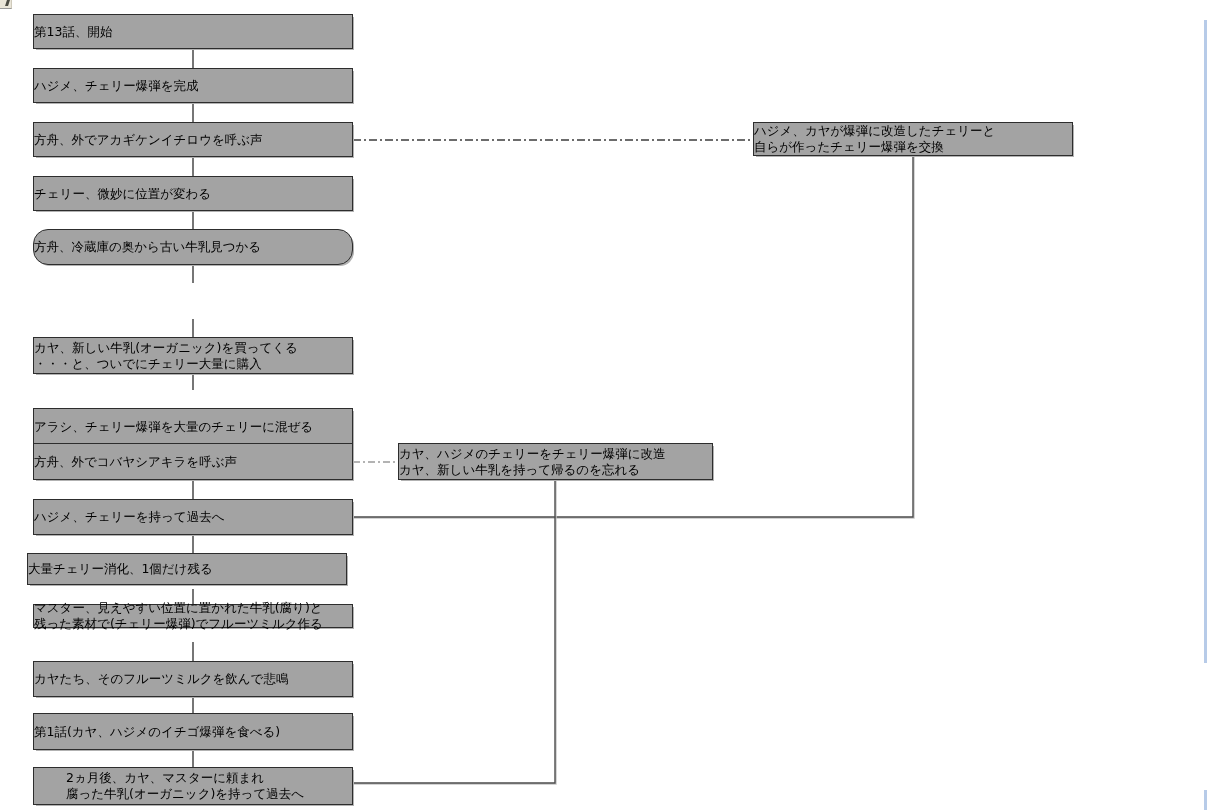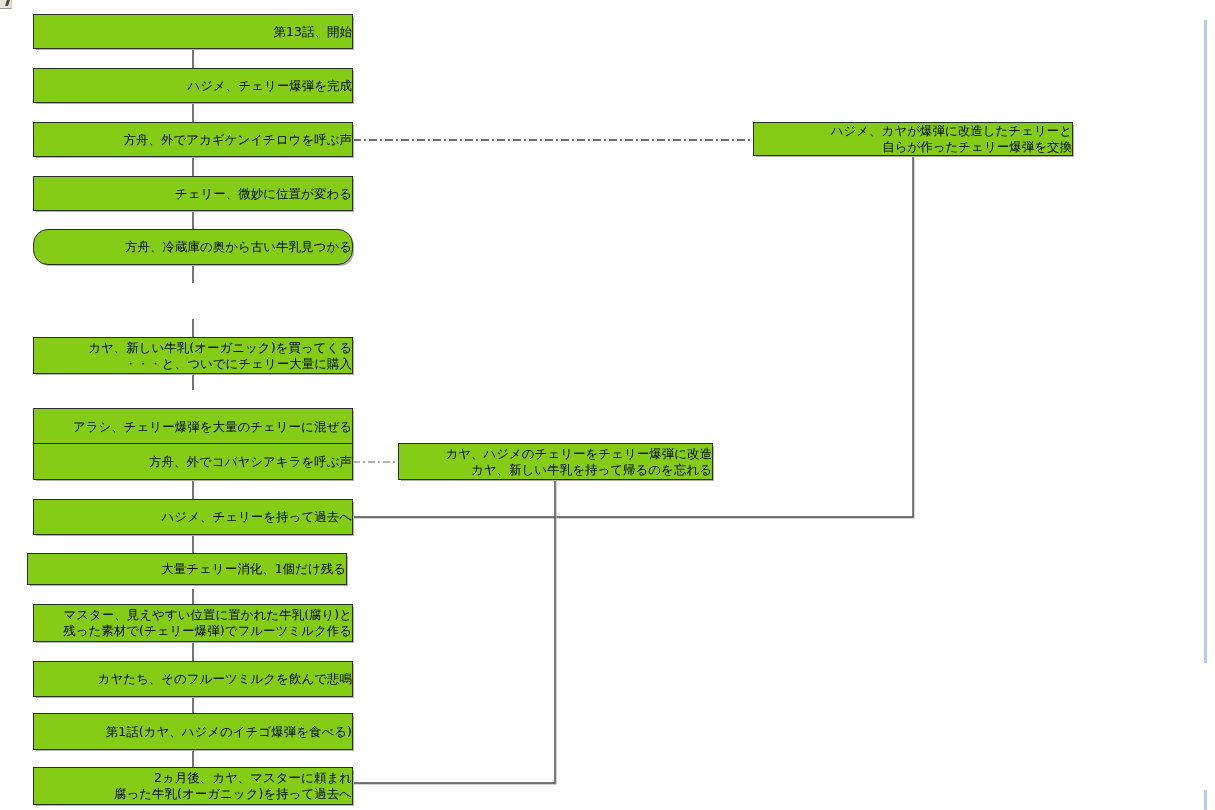--- a/index.html
+++ b/index.html
@@ -1,24 +1,24 @@
 <!DOCTYPE html>
 <html><head>
 <meta charset="utf-8">
 <style>
   html,body{margin:0;padding:0;background:#ffffff;}
   #canvas{
     position:relative;width:1215px;height:810px;background:#ffffff;overflow:hidden;
     font-family:"DejaVu Sans","Liberation Sans",sans-serif;
   }
   .node{
-    position:absolute;box-sizing:border-box;background:#84cc16;
+    position:absolute;box-sizing:border-box;background:#a3a3a3;
     border:1px solid #2d2d2d;
     box-shadow:2px 2px 0 -1px #b2b2b2;
-    display:flex;flex-direction:column;align-items:flex-end;justify-content:center;
+    display:flex;flex-direction:column;align-items:flex-start;justify-content:center;
     font-size:12.5px;line-height:16px;color:#000;text-align:center;white-space:nowrap;
     z-index:2;
   }
   .node-line{pointer-events:none;}
   #wires{position:absolute;left:0;top:0;z-index:1;}
   .wire-solid{filter:drop-shadow(1px 1px 0 #c4c4c4);}
   .page-line{position:absolute;z-index:0;}
   #corner-scrap{
     position:absolute;left:0;top:0;width:11px;height:8px;z-index:3;
     border-bottom:1px solid #9a9a9a;border-right:1px solid #cfcabb;
@@ -87,25 +87,25 @@
     </div>
     <div class="node" style="left: 33px; top: 443px; width: 320px; height: 37px; border-color: rgb(45, 45, 45); color: rgb(0, 0, 0);">
       <div class="node-line">方舟、外でコバヤシアキラを呼ぶ声</div>
     </div>
     <div class="node" style="left: 33px; top: 499px; width: 320px; height: 36px; border-color: rgb(45, 45, 45); color: rgb(0, 0, 0);">
       <div class="node-line">ハジメ、チェリーを持って過去へ</div>
     </div>
     <div class="node" style="left: 27px; top: 553px; width: 320px; height: 32px; border-color: rgb(45, 45, 45); color: rgb(0, 0, 0);">
       <div class="node-line">大量チェリー消化、1個だけ残る</div>
     </div>
-    <div class="node" style="left: 33px; top: 604px; width: 320px; height: 38px; border-color: rgb(45, 45, 45); color: rgb(0, 0, 0);">
+    <div class="node" style="left: 33px; top: 604px; width: 320px; height: 24px; border-color: rgb(45, 45, 45); color: rgb(0, 0, 0);">
       <div class="node-line">マスター、見えやすい位置に置かれた牛乳(腐り)と</div>
       <div class="node-line">残った素材で(チェリー爆弾)でフルーツミルク作る</div>
     </div>
-    <div class="node" style="left: 33px; top: 661px; width: 320px; height: 36px; border-color: rgb(45, 45, 45); color: rgb(0, 0, 0); padding-left: 35px;">
+    <div class="node" style="left: 33px; top: 661px; width: 320px; height: 36px; border-color: rgb(45, 45, 45); color: rgb(0, 0, 0);">
       <div class="node-line">カヤたち、そのフルーツミルクを飲んで悲鳴</div>
     </div>
     <div class="node" style="left: 33px; top: 713px; width: 320px; height: 37px; border-color: rgb(45, 45, 45); color: rgb(0, 0, 0);">
       <div class="node-line">第1話(カヤ、ハジメのイチゴ爆弾を食べる)</div>
     </div>
     <div class="node" style="left: 33px; top: 767px; width: 320px; height: 38px; border-color: rgb(45, 45, 45); color: rgb(0, 0, 0); padding-left: 32px;">
       <div class="node-line">2ヵ月後、カヤ、マスターに頼まれ</div>
       <div class="node-line">腐った牛乳(オーガニック)を持って過去へ</div>
     </div>
     <div class="node" style="left: 753px; top: 122px; width: 320px; height: 34px; border-color: rgb(45, 45, 45); color: rgb(0, 0, 0);">

